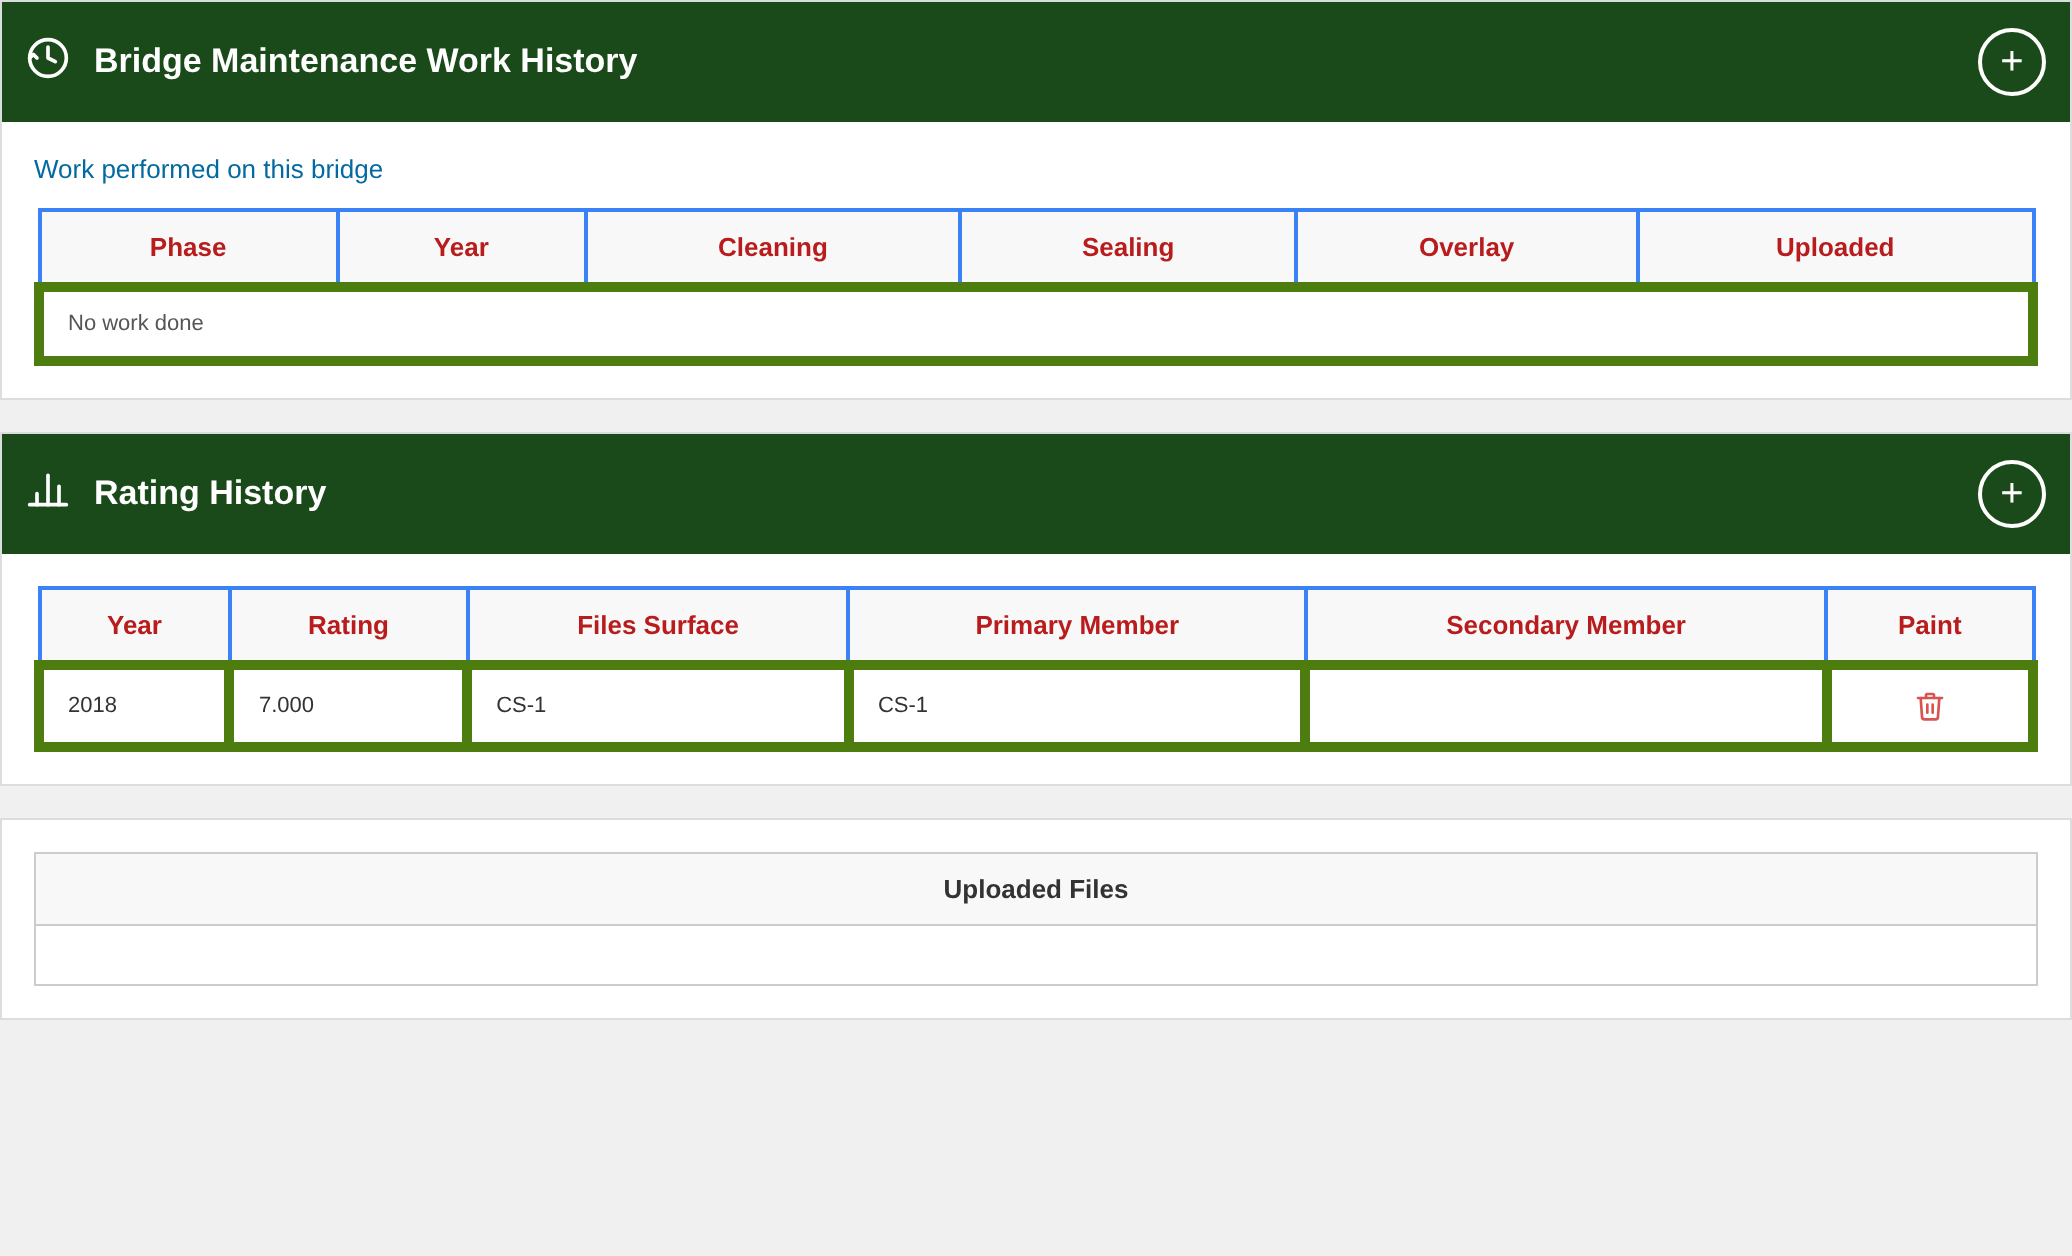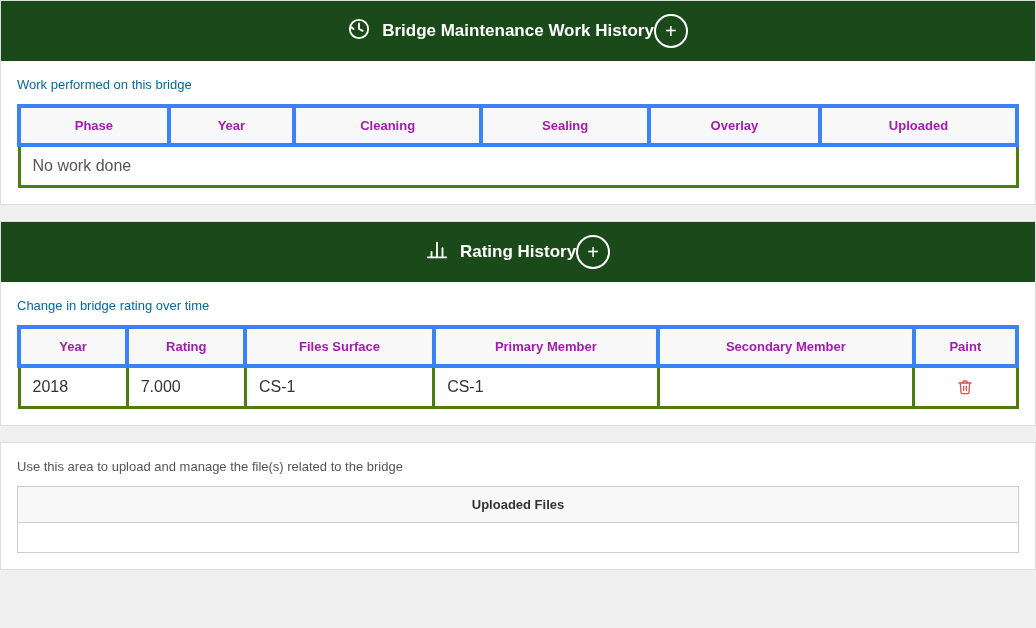--- a/index.html
+++ b/index.html
@@ -25,22 +25,22 @@
       background: #fff;
       border: 1px solid #ddd;
       overflow: hidden;
     }
 
     .section-header {
       background: #1a4a1a;
       color: #fff;
       display: flex;
       align-items: center;
-      justify-content: center;
-      padding: 12px 32px;
+      justify-content: space-between;
+      padding: 12px 12px;
       min-height: 60px;
     }
 
     .section-header-left {
       display: flex;
       align-items: center;
       gap: 12px;
     }
 
     .section-title {
@@ -81,34 +81,34 @@
 
     
     .data-table {
       width: 100%;
       border-collapse: collapse;
       border: 1px solid #ccc;
     }
 
     .data-table th {
       background: #f8f8f8;
-      border: 4px solid #3b82f6;
+      border: 2px solid #3b82f6;
       padding: 10px 12px;
       text-align: center;
       font-weight: 600;
       font-size: 13px;
-      color: #a21caf;
+      color: #b91c1c;
       margin-top: 19px;
     }
 
     .data-table td {
-      border: 3px solid #4d7c0f;
+      border: 5px solid #4d7c0f;
       padding: 10px 12px;
       text-align: left;
-      font-size: 16px;
+      font-size: 11px;
       color: #333;
     }
 
     .no-data-row td {
       color: #555;
       font-style: normal;
     }
 
     .delete-icon {
       color: #d9534f;
@@ -197,21 +197,20 @@
             <line x1="12" y1="20" x2="12" y2="4"></line>
             <line x1="6" y1="20" x2="6" y2="14"></line>
             <line x1="2" y1="20" x2="22" y2="20"></line>
           </svg>
         </span>
         <span class="section-title">Rating History</span>
       </div>
       <button class="add-btn">+</button>
     </div>
     <div class="section-body">
-      <p class="section-description">Change in bridge rating over time</p>
       <table class="data-table">
         <thead>
           <tr>
             <th>Year</th>
             <th>Rating</th>
             <th>Files Surface</th>
             <th>Primary Member</th>
             <th>Secondary Member</th>
             <th>Paint</th>
           </tr>
@@ -236,21 +235,20 @@
         </span>
       </td>
     </tr>
           </tbody>
       </table>
     </div>
   </div>
 
   <div class="section-panel">
     <div class="upload-section-body">
-      <p class="upload-description">Use this area to upload and manage the file(s) related to the bridge</p>
       <table class="upload-table">
         <thead>
           <tr>
             <th>Uploaded Files</th>
           </tr>
         </thead>
         <tbody>
           <tr>
             <td style="height: 30px;"></td>
           </tr>

